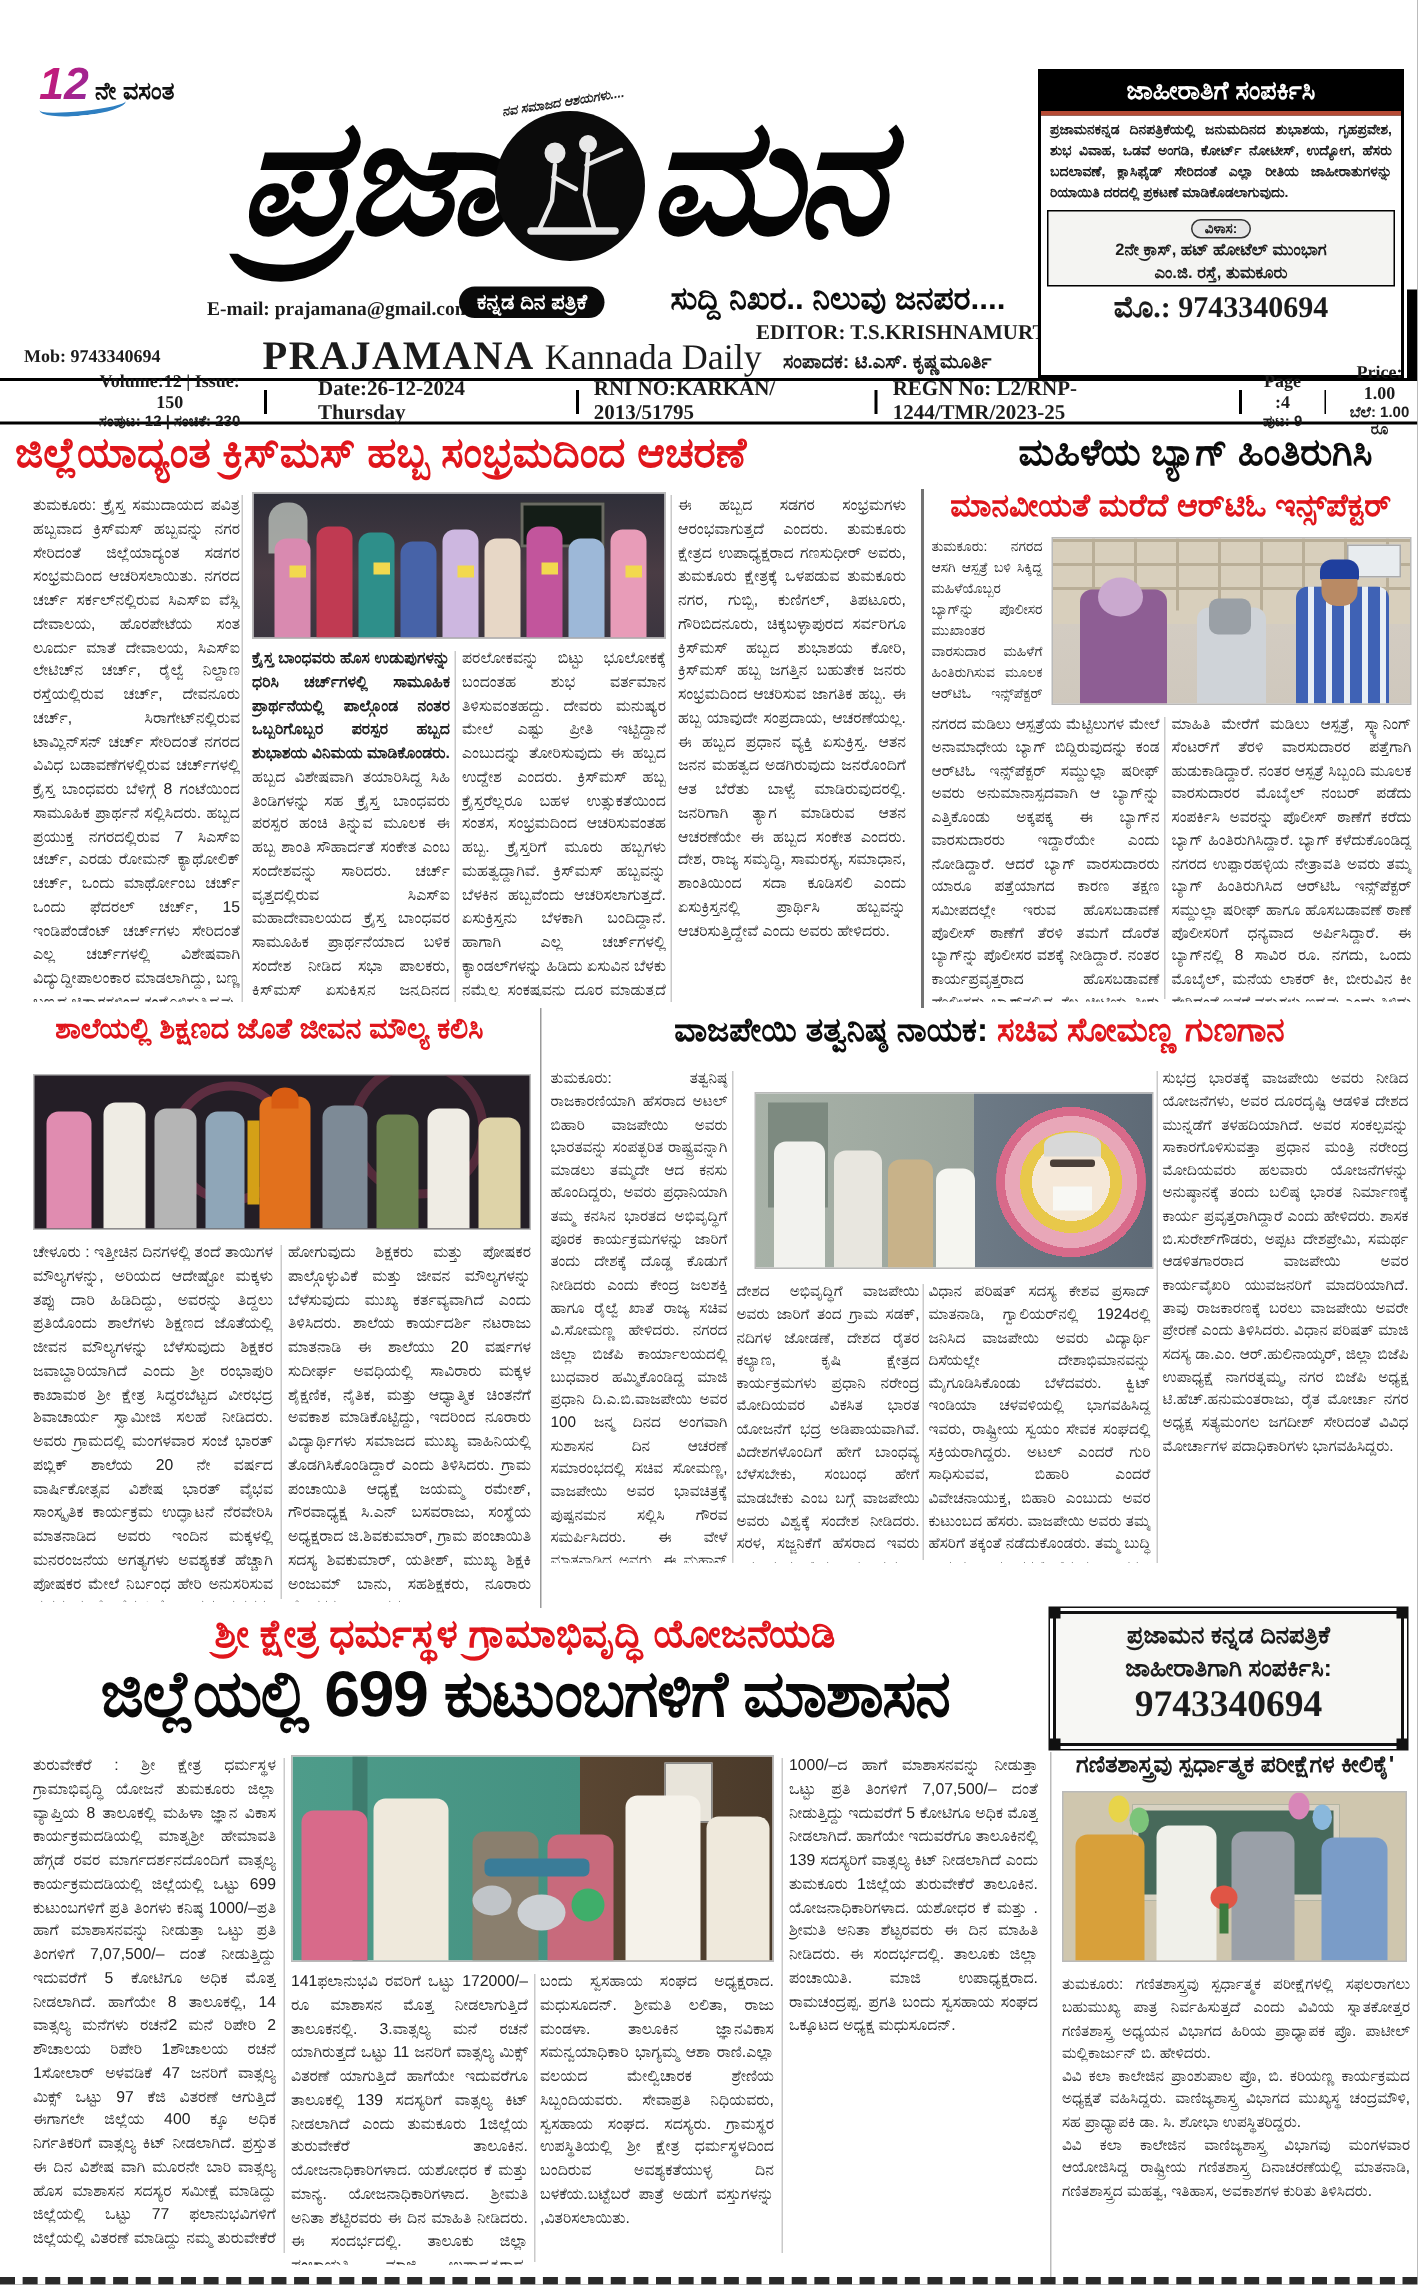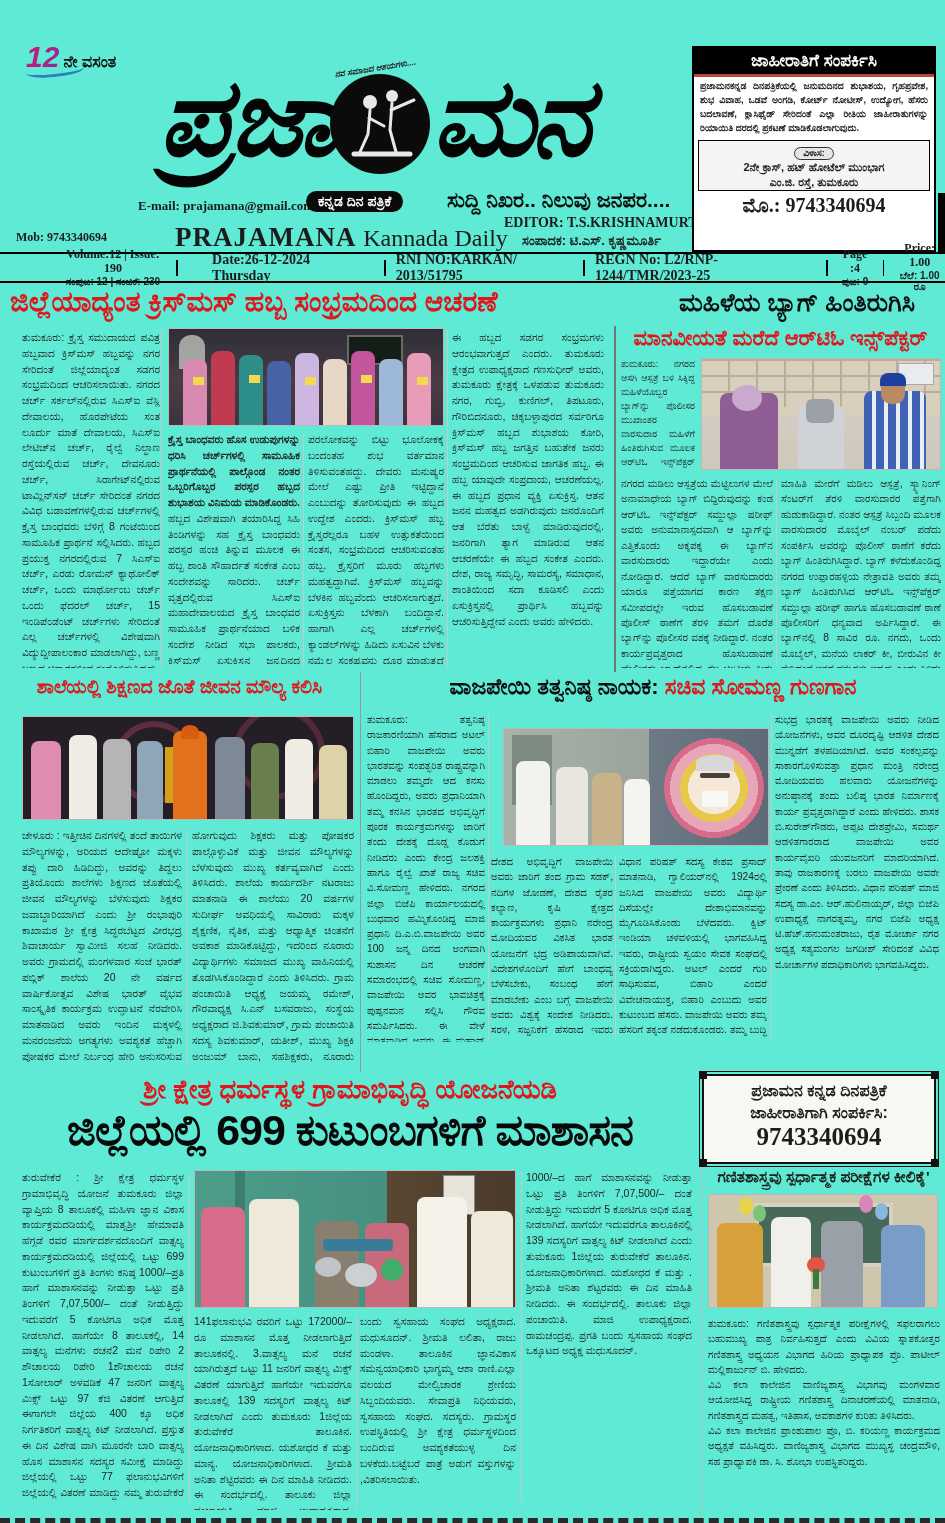--- a/index.html
+++ b/index.html
@@ -1,16 +1,16 @@
 <!DOCTYPE html>
 <html><head>
 <meta charset="utf-8">
 <style>
   html,body{margin:0;padding:0;background:#888;}
-  .page{position:relative;width:945px;height:1523px;margin:0 auto;background:#5eead4;
+  .page{position:relative;width:945px;height:1523px;margin:0 auto;background:#ffffff;
         font-family:"Liberation Sans",sans-serif;color:#1c1c1c;overflow:hidden;
         border-bottom:5px dashed #2a2a2a;box-sizing:border-box;}
   
   .header{position:absolute;left:0;top:0;width:945px;height:252px;}
   .logo12{position:absolute;left:26px;top:40px;width:130px;}
   .logo12 .num{font-size:30px;font-weight:bold;font-style:italic;
        background:linear-gradient(120deg,#d3156e,#8e2a9e);-webkit-background-clip:text;background-clip:text;color:transparent;}
   .logo12 .swoosh{position:absolute;left:0;top:24px;width:58px;height:10px;border-bottom:3px solid #2e7fc1;border-radius:50%;transform:rotate(-6deg);}
   .logo12 .vasanta{font-size:16px;font-weight:bold;color:#111;margin-left:4px;}
   .masthead{position:absolute;left:48px;top:38px;width:650px;height:160px;display:flex;align-items:center;justify-content:center;font-style:italic;}
@@ -127,21 +127,21 @@
         <div class="adr">2ನೇ ಕ್ರಾಸ್, ಹಟ್ ಹೋಟೆಲ್ ಮುಂಭಾಗ</div>
         <div class="adr">ಎಂ.ಜಿ. ರಸ್ತೆ, ತುಮಕೂರು</div>
       </div>
       <div class="phone">ಮೊ.: 9743340694</div>
     </div>
     <div class="edge-strip"></div>
   </div>
 
   <div class="infobar">
     <div class="blk" style="margin-left:60px;">
-      <div class="l1">Volume:12 | Issue: 190</div>
+      <div class="l1">Volume:12 | Issue: 150</div>
       <div class="l2">ಸಂಪುಟ: 12 | ಸಂಚಿಕೆ: 230</div>
     </div>
     <span class="sep"></span>
     <div class="one" style="margin-left:24px;">Date:26-12-2024 Thursday</div>
     <span class="sep" style="margin-left:24px;"></span>
     <div class="one">RNI NO:KARKAN/ 2013/51795</div>
     <span class="sep"></span>
     <div class="one">REGN No: L2/RNP-1244/TMR/2023-25</div>
     <span class="sep"></span>
     <div class="blk">
@@ -308,18 +308,18 @@
       <i style="left:166px;top:8px;width:13px;height:17px;background:#8ab8dc;border-radius:50%;"></i>
       <i class="fig" style="left:8px;width:46px;height:84px;background:#d8a03a;"></i>
       <i class="fig" style="left:62px;width:40px;height:90px;background:#f0f0ea;"></i>
       <i class="fig" style="left:112px;width:42px;height:86px;background:#9aa0a8;"></i>
       <i class="fig" style="left:172px;width:44px;height:82px;background:#7a9cc8;"></i>
       <i style="left:98px;top:62px;width:18px;height:16px;background:#e05545;border-radius:50%;"></i>
       <i style="left:104px;top:74px;width:6px;height:20px;background:#3e7a3e;"></i>
     </div>
     <div class="col" style="left:6px;top:148px;width:232px;height:198px;font-size:10.2px;">
       <div>ತುಮಕೂರು: ಗಣಿತಶಾಸ್ತ್ರವು ಸ್ಪರ್ಧಾತ್ಮಕ ಪರೀಕ್ಷೆಗಳಲ್ಲಿ ಸಫಲರಾಗಲು ಬಹುಮುಖ್ಯ ಪಾತ್ರ ನಿರ್ವಹಿಸುತ್ತದೆ ಎಂದು ವಿವಿಯ ಸ್ನಾತಕೋತ್ತರ ಗಣಿತಶಾಸ್ತ್ರ ಅಧ್ಯಯನ ವಿಭಾಗದ ಹಿರಿಯ ಪ್ರಾಧ್ಯಾಪಕ ಪ್ರೊ. ಪಾಟೀಲ್ ಮಲ್ಲಿಕಾರ್ಜುನ್ ಬಿ. ಹೇಳಿದರು.</div>
+      <div>ವಿವಿ ಕಲಾ ಕಾಲೇಜಿನ ಪ್ರಾಂಶುಪಾಲ ಪ್ರೊ, ಬಿ. ಕರಿಯಣ್ಣ ಕಾರ್ಯಕ್ರಮದ ಅಧ್ಯಕ್ಷತೆ ವಹಿಸಿದ್ದರು. ವಾಣಿಜ್ಯಶಾಸ್ತ್ರ ವಿಭಾಗದ ಮುಖ್ಯಸ್ಥ ಚಂದ್ರಮೌಳಿ, ಸಹ ಪ್ರಾಧ್ಯಾಪಕಿ ಡಾ. ಸಿ. ಶೋಭಾ ಉಪಸ್ಥಿತರಿದ್ದರು.</div>
       <div>ವಿವಿ ಕಲಾ ಕಾಲೇಜಿನ ವಾಣಿಜ್ಯಶಾಸ್ತ್ರ ವಿಭಾಗವು ಮಂಗಳವಾರ ಆಯೋಜಿಸಿದ್ದ ರಾಷ್ಟ್ರೀಯ ಗಣಿತಶಾಸ್ತ್ರ ದಿನಾಚರಣೆಯಲ್ಲಿ ಮಾತನಾಡಿ, ಗಣಿತಶಾಸ್ತ್ರದ ಮಹತ್ವ, ಇತಿಹಾಸ, ಅವಕಾಶಗಳ ಕುರಿತು ತಿಳಿಸಿದರು.</div>
-      <div>ವಿವಿ ಕಲಾ ಕಾಲೇಜಿನ ಪ್ರಾಂಶುಪಾಲ ಪ್ರೊ, ಬಿ. ಕರಿಯಣ್ಣ ಕಾರ್ಯಕ್ರಮದ ಅಧ್ಯಕ್ಷತೆ ವಹಿಸಿದ್ದರು. ವಾಣಿಜ್ಯಶಾಸ್ತ್ರ ವಿಭಾಗದ ಮುಖ್ಯಸ್ಥ ಚಂದ್ರಮೌಳಿ, ಸಹ ಪ್ರಾಧ್ಯಾಪಕಿ ಡಾ. ಸಿ. ಶೋಭಾ ಉಪಸ್ಥಿತರಿದ್ದರು.</div>
     </div>
   </div>
 
 </div>
 
 </body></html>

